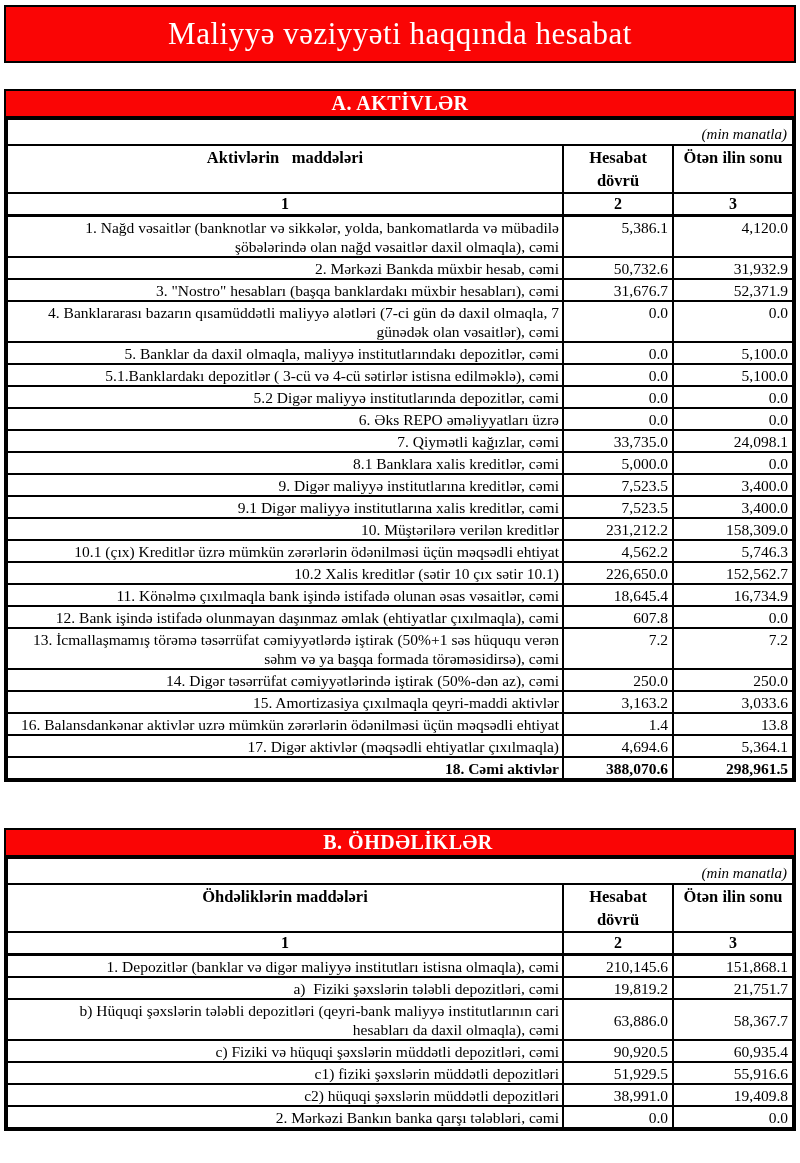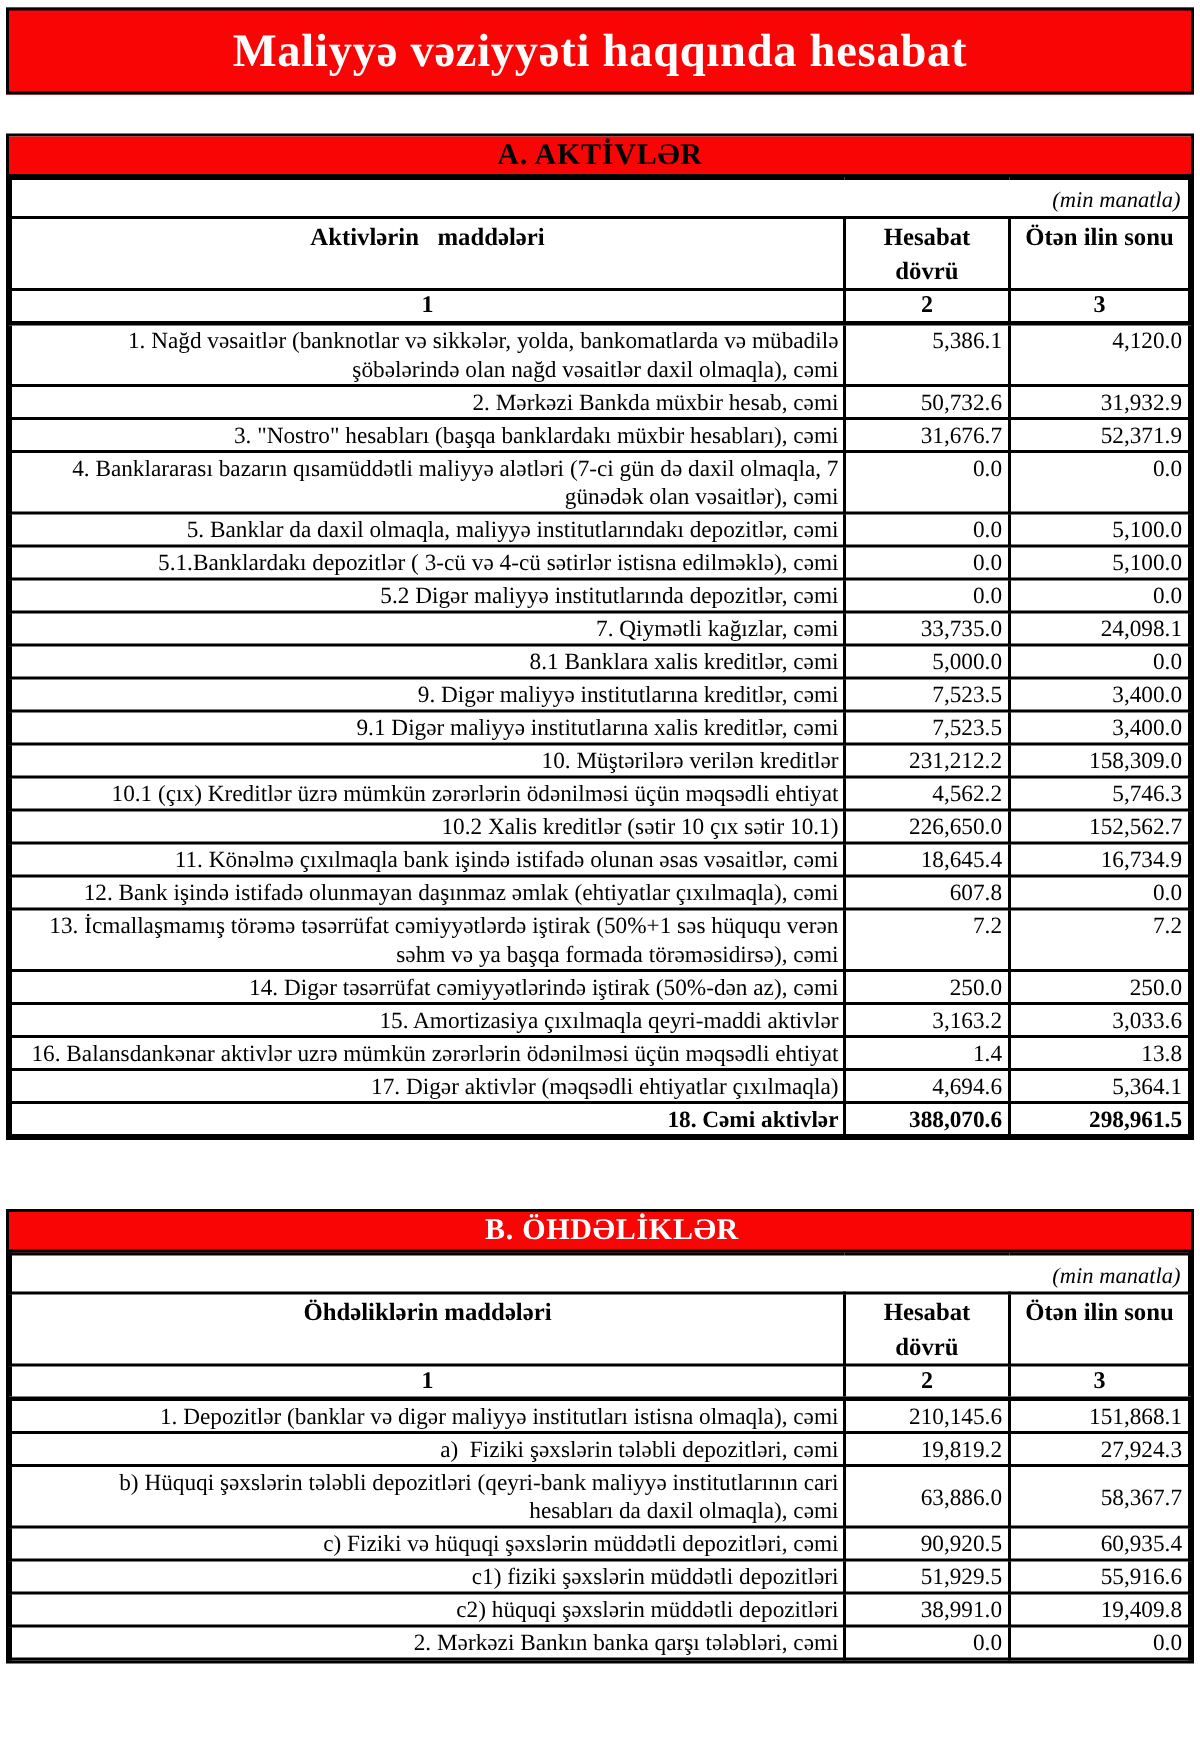--- a/index.html
+++ b/index.html
@@ -9,21 +9,21 @@
     color: #000;
   }
   .page { box-sizing: border-box; width: 800px; padding: 4px 4px 10px 4px; }
 
   
   .title-banner {
     box-sizing: border-box;
     border: 2px solid #000;
     height: 58px;
     display: flex; align-items: center; justify-content: center;
-    font-size: 31px; font-weight: bold;
+    font-size: 31px; font-weight: normal;
     margin: 1px 0 26px 0;
     letter-spacing: 0.5px;
   }
 
   
   .section { border: 2px solid #000; }
   .section.liabilities { margin-top: 46px; }
   .banner {
     box-sizing: border-box;
     border-bottom: 2px solid #000;
@@ -73,21 +73,21 @@
 </head>
 <body>
 
 <div class="page">
 
   <div class="title-banner" style="background: rgb(250, 5, 5); color: rgb(255, 255, 255);">
     <span>Maliyyə vəziyyəti haqqında hesabat</span>
   </div>
 
   <div class="section assets">
-    <div class="banner" style="background: rgb(250, 5, 5); color: #000000;">
+    <div class="banner" style="background: rgb(250, 5, 5); color: #ffffff;">
       <span>A. AKTİVLƏR</span>
     </div>
     <table>
       <colgroup>
           <col class="col-label">
           <col class="col-cur">
           <col class="col-prev">
         </colgroup>
       <tbody class="head">
         <tr class="unit-row">
@@ -130,20 +130,25 @@
             <td class="num">0.0</td>
             <td class="num">5,100.0</td>
           </tr>
           <tr>
             <td class="lbl">5.1.Banklardakı depozitlər ( 3-cü və 4-cü sətirlər istisna edilməklə), cəmi</td>
             <td class="num">0.0</td>
             <td class="num">5,100.0</td>
           </tr>
           <tr>
             <td class="lbl">5.2 Digər maliyyə institutlarında depozitlər, cəmi</td>
+            <td class="num">0.0</td>
+            <td class="num">0.0</td>
+          </tr>
+          <tr>
+            <td class="lbl">6. Əks REPO əməliyyatları üzrə</td>
             <td class="num">0.0</td>
             <td class="num">0.0</td>
           </tr>
           <tr>
             <td class="lbl">7. Qiymətli kağızlar, cəmi</td>
             <td class="num">33,735.0</td>
             <td class="num">24,098.1</td>
           </tr>
           <tr>
             <td class="lbl">8.1 Banklara xalis kreditlər, cəmi</td>
@@ -246,21 +251,21 @@
       </tbody>
       <tbody class="data">
           <tr>
             <td class="lbl">1. Depozitlər (banklar və digər maliyyə institutları istisna olmaqla), cəmi</td>
             <td class="num">210,145.6</td>
             <td class="num">151,868.1</td>
           </tr>
           <tr>
             <td class="lbl ind1">a)  Fiziki şəxslərin tələbli depozitləri, cəmi</td>
             <td class="num">19,819.2</td>
-            <td class="num">27,924.3</td>
+            <td class="num">21,751.7</td>
           </tr>
           <tr>
             <td class="lbl ind1">b) Hüquqi şəxslərin tələbli depozitləri (qeyri-bank maliyyə institutlarının cari hesabları da daxil olmaqla), cəmi</td>
             <td class="num">63,886.0</td>
             <td class="num">58,367.7</td>
           </tr>
           <tr>
             <td class="lbl ind1">c) Fiziki və hüquqi şəxslərin müddətli depozitləri, cəmi</td>
             <td class="num">90,920.5</td>
             <td class="num">60,935.4</td>

